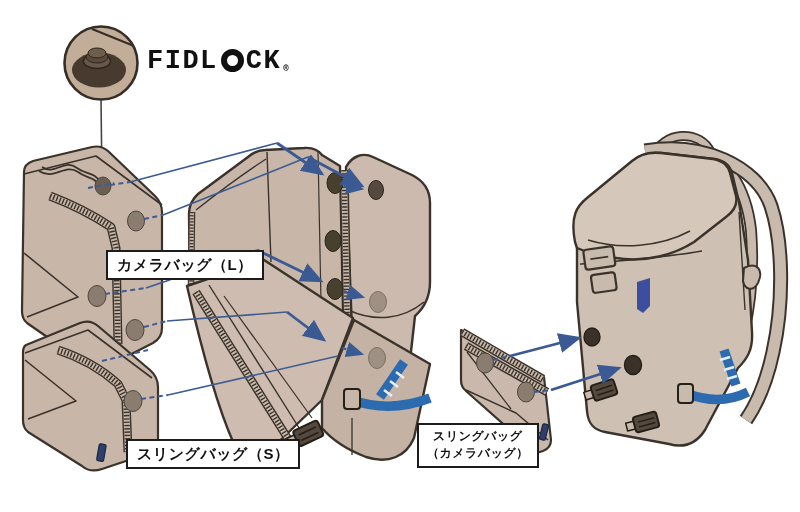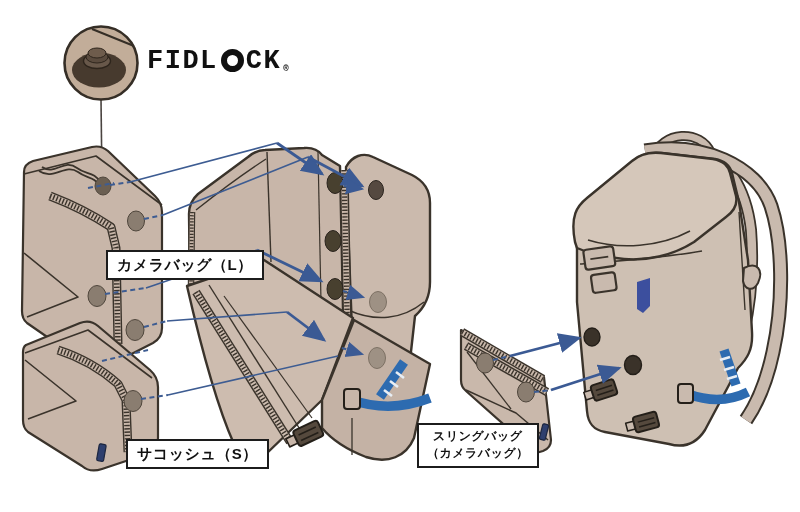--- a/index.html
+++ b/index.html
@@ -279,20 +279,20 @@
 
 <div id="fidlock-logo">
   <span>FIDL</span>
   <span class="ring"></span>
   <span>CK</span>
   <span class="reg">®</span>
 </div>
 
 <div class="callout" style="left:106px;top:230px;margin-top:20px;">カメラバッグ（L）</div>
 
-<div class="callout" style="left:126px;top:439px;">サコッシュ（S）</div>
+<div class="callout" style="left:126px;top:439px;">スリングバッグ（S）</div>
 
 <div class="callout two-line" style="left:417px;top:423px;">
   <div>スリングバッグ</div>
   <div>（カメラバッグ）</div>
 </div>
 
 </div>
 
 </body></html>

